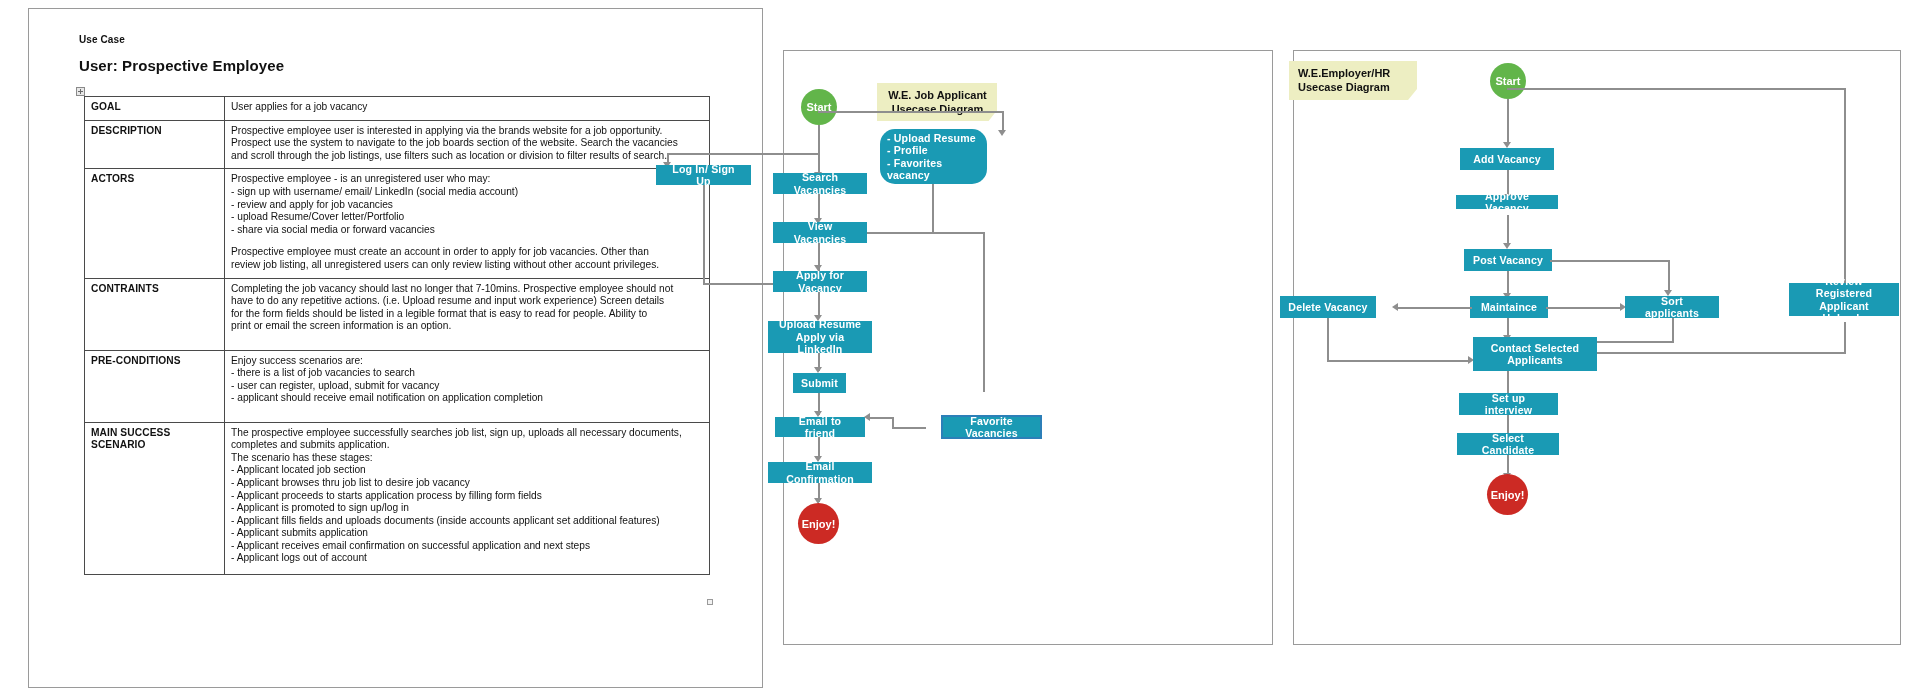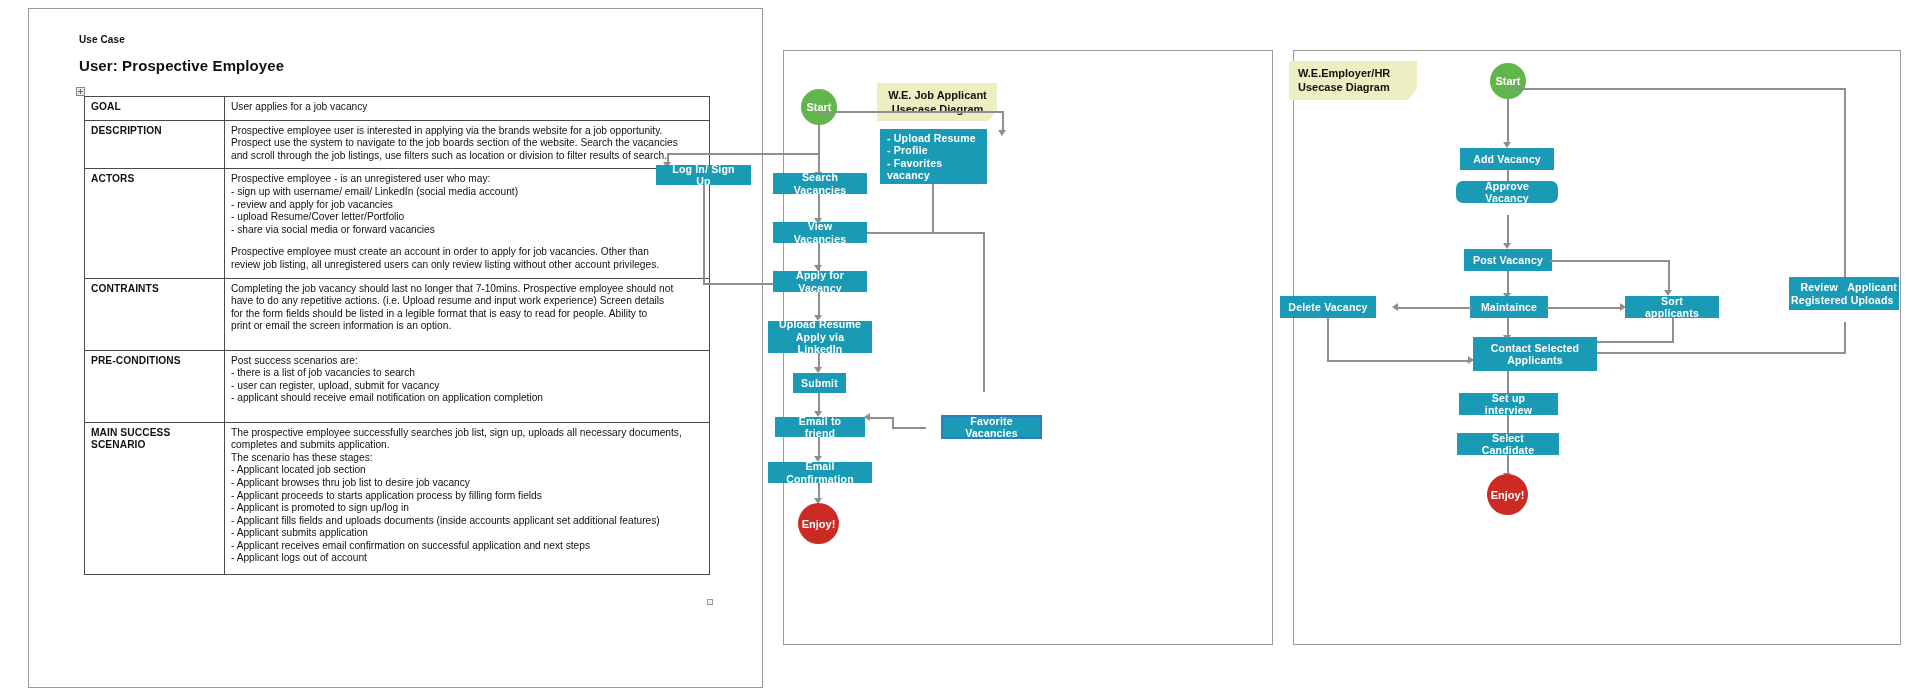--- a/index.html
+++ b/index.html
@@ -53,21 +53,21 @@
     font-size: 10.6px;
     font-weight: bold;
     letter-spacing: .15px;
     display: flex;
     align-items: center;
     justify-content: center;
     text-align: center;
     line-height: 12.5px;
     padding: 2px 8px;
   }
-  .node.left-align { justify-content: flex-start; text-align: left; }
+  .node.left-align { justify-content: flex-start; text-align: left; border-radius: 15px; }
   .node.outlined { border: 2px solid #2c7fb8; }
   .node .ml { display: block; }
 
   .terminator {
     position: absolute;
     border-radius: 50%;
     display: flex; align-items: center; justify-content: center;
     color: #ffffff; font-weight: bold; font-size: 11px;
   }
   .term-start { background: #62b54a; }
@@ -138,21 +138,21 @@
           <td class="uc-body" style="height:72px">
             <p>Completing the job vacancy should last no longer that 7-10mins. Prospective employee should not</p>
             <p>have to do any repetitive actions. (i.e. Upload resume and input work experience) Screen details</p>
             <p>for the form fields should be listed in a legible format that is easy to read for people. Ability to</p>
             <p>print or email the screen information is an option.</p>
           </td>
         </tr>
         <tr>
           <td class="uc-label">PRE-CONDITIONS</td>
           <td class="uc-body" style="height:72px">
-            <p>Post success scenarios are:</p>
+            <p>Enjoy success scenarios are:</p>
             <p>- there is a list of job vacancies to search</p>
             <p>-  user can register, upload, submit for vacancy</p>
             <p>-  applicant should receive email notification on application completion</p>
           </td>
         </tr>
         <tr>
           <td class="uc-label">
             <span>MAIN SUCCESS SCENARIO</span>
           </td>
           <td class="uc-body" style="height:152px">
@@ -274,21 +274,21 @@
 
     <div class="ln lnh" style="left:213px; top:37px; width:339px;"></div>
     <div class="ln lnv" style="left:550px; top:37px; height:199px;"></div>
     <div class="arw arw-d" style="left:546px; top:233px;"></div>
 
     <div class="node" style="left:166px; top:97px; width:94px; height:22px;">Add Vacancy</div>
 
     <div class="ln lnv" style="left:213px; top:119px; height:27px;"></div>
     <div class="arw arw-d" style="left:209px; top:143px;"></div>
 
-    <div class="node" style="left:162px; top:130px; width:102px; height:22px;border-radius:7px;">Approve Vacancy</div>
+    <div class="node" style="left:162px; top:144px; width:102px; height:14px;">Approve Vacancy</div>
 
     <div class="ln lnv" style="left:213px; top:164px; height:31px;"></div>
     <div class="arw arw-d" style="left:209px; top:192px;"></div>
 
     <div class="node" style="left:170px; top:198px; width:88px; height:22px;">Post Vacancy</div>
 
     <div class="ln lnh" style="left:256px; top:209px; width:120px;"></div>
     <div class="ln lnv" style="left:374px; top:209px; height:33px;"></div>
     <div class="arw arw-d" style="left:370px; top:239px;"></div>
 
@@ -300,21 +300,21 @@
     <div class="ln lnh" style="left:102px; top:256px; width:76px;"></div>
     <div class="arw arw-l" style="left:98px; top:252px;"></div>
 
     <div class="node" style="left:-14px; top:245px; width:96px; height:22px;">Delete Vacancy</div>
 
     <div class="ln lnh" style="left:252px; top:256px; width:76px;"></div>
     <div class="arw arw-r" style="left:326px; top:252px;"></div>
 
     <div class="node" style="left:331px; top:245px; width:94px; height:22px;">Sort applicants</div>
 
-    <div class="node" style="left:495px; top:226px; width:110px; height:33px; flex-direction:row;">
+    <div class="node" style="left:495px; top:232px; width:110px; height:33px; flex-direction:column;">
       <span class="ml">Review Registered</span>
       <span class="ml">Applicant Uploads</span>
     </div>
 
     <div class="ln lnv" style="left:550px; top:271px; height:32px;"></div>
     <div class="ln lnh" style="left:283px; top:301px; width:269px;"></div>
     <div class="arw arw-l" style="left:279px; top:297px;"></div>
 
     <div class="ln lnv" style="left:378px; top:267px; height:25px;"></div>
     <div class="ln lnh" style="left:283px; top:290px; width:97px;"></div>

